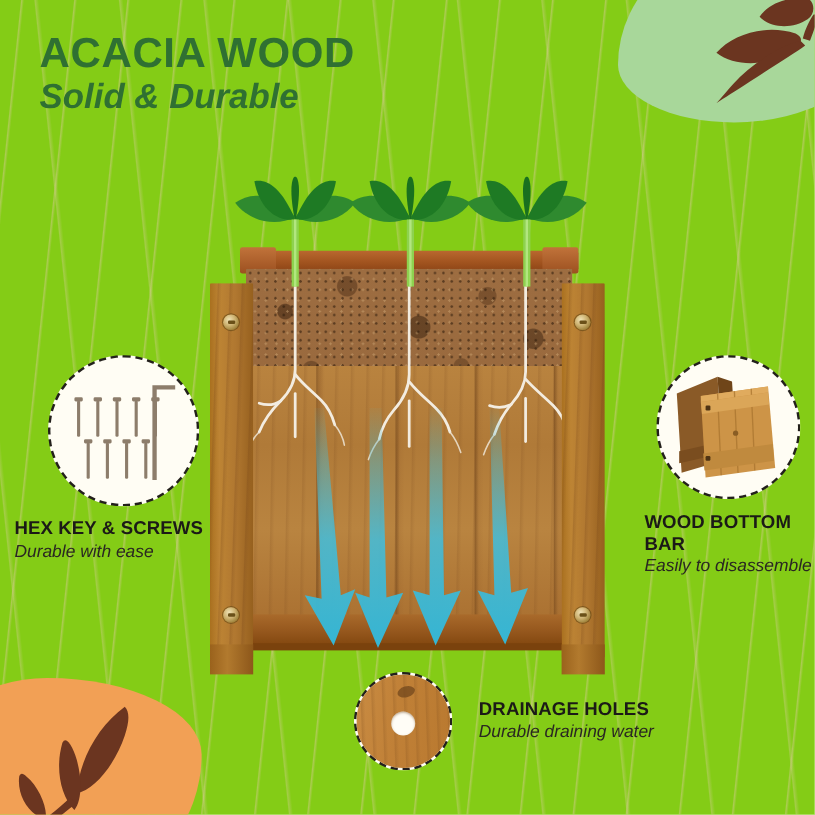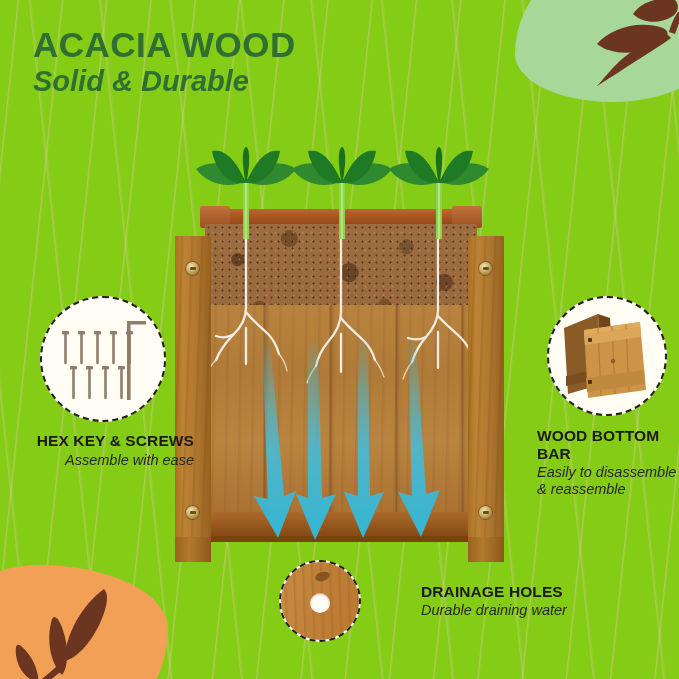--- a/index.html
+++ b/index.html
@@ -249,29 +249,29 @@
   }
   .f-sub {
     font-size:14.5px; font-style:italic;
     color:#2a2722; line-height:1.2;
     margin-top:2px;
   }
 
   
   #feat-hex { left:12px; top:296px; width:190px; }
   #feat-hex .dashcircle { width:126px; height:126px; margin:0 auto 0 28px; }
-  #feat-hex .f-text { text-align:right; margin-top:10px; padding-right:8px; }
+  #feat-hex .f-text { margin-top:10px; padding-right:8px; }
 
   
   #feat-bottom { left:505px; top:296px; width:172px;padding-left:32px; }
   #feat-bottom .dashcircle { width:120px; height:120px; margin-left:10px; }
   #feat-bottom .f-text { text-align:left; margin-top:11px; }
 
   
-  #feat-drain { left:279px; top:560px; width:330px; display:flex; align-items:center;gap:38px; }
+  #feat-drain { left:295px; top:560px; width:330px; display:flex; align-items:center; }
   #feat-drain .dashcircle { width:82px; height:82px; flex:0 0 82px; }
   #feat-drain .f-text { margin-left:22px; text-align:left; }
 
   
   .wood-disc {
     width:100%; height:100%;
     background:
       repeating-linear-gradient(88deg,
         rgba(140,88,36,0.00) 0px,
         rgba(140,88,36,0.00) 5px,
@@ -461,21 +461,21 @@
             <rect x="61" y="50" width="7" height="3.5" rx="1.2"></rect>
               <rect x="63.2" y="53" width="2.6" height="30" rx="1.1"></rect>
           </g>
         </g>
 
         <path d="M70 5 L89 5 L89 8.6 L73.6 8.6 L73.6 84 L70 84 Z" fill="#8d7d6b"></path>
       </svg>
     </div>
     <div class="f-text">
       <div class="f-title">HEX KEY &amp; SCREWS</div>
-      <div class="f-sub">Assemble with ease</div>
+      <div class="f-sub">Durable with ease</div>
     </div>
   </div>
 
   <div class="feature" id="feat-bottom">
     <div class="dashcircle">
       <svg width="106" height="100" viewBox="0 0 106 100">
 
         <g>
           <path d="M10 22 L44 8 L48 78 L14 88 Z" fill="#8a5a27"></path>
           <path d="M44 8 L56 12 L60 74 L48 78 Z" fill="#6f4519"></path>
@@ -497,21 +497,20 @@
 
           <rect x="34" y="32" width="4" height="4" rx="1" fill="#4f3313"></rect>
           <rect x="34" y="74" width="4" height="4" rx="1" fill="#4f3313"></rect>
           <circle cx="59" cy="55" r="2.2" fill="#8a5d24"></circle>
         </g>
       </svg>
     </div>
     <div class="f-text">
       <div class="f-title">WOOD BOTTOM BAR</div>
       <div class="f-sub">Easily to disassemble</div>
-      <div class="f-sub" style="margin-top:0;">&amp; reassemble</div>
     </div>
   </div>
 
   <div class="feature" id="feat-drain">
     <div class="dashcircle">
       <div class="wood-disc">
         <div class="knot"></div>
         <div class="hole"></div>
       </div>
     </div>

